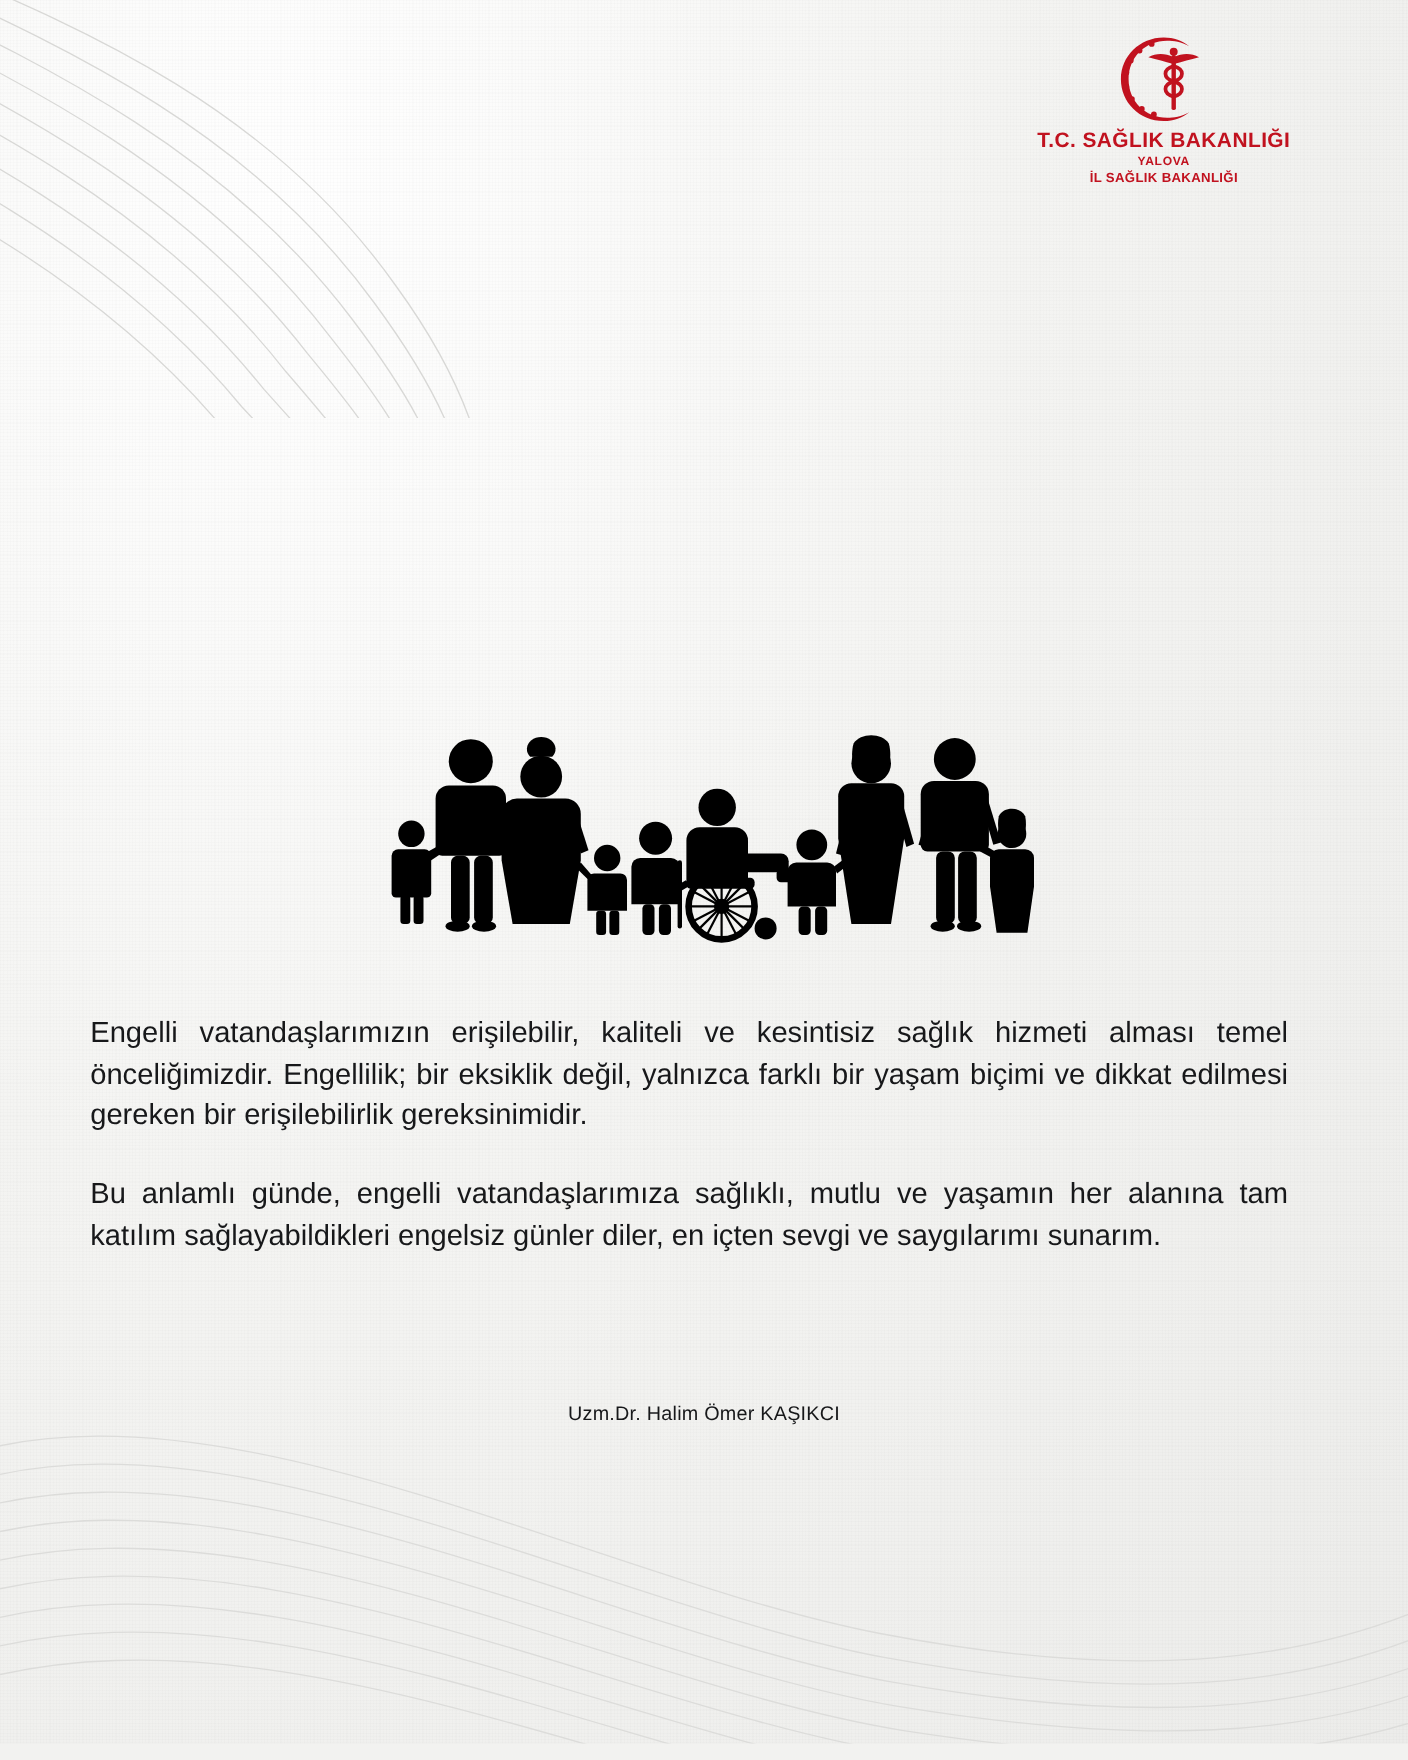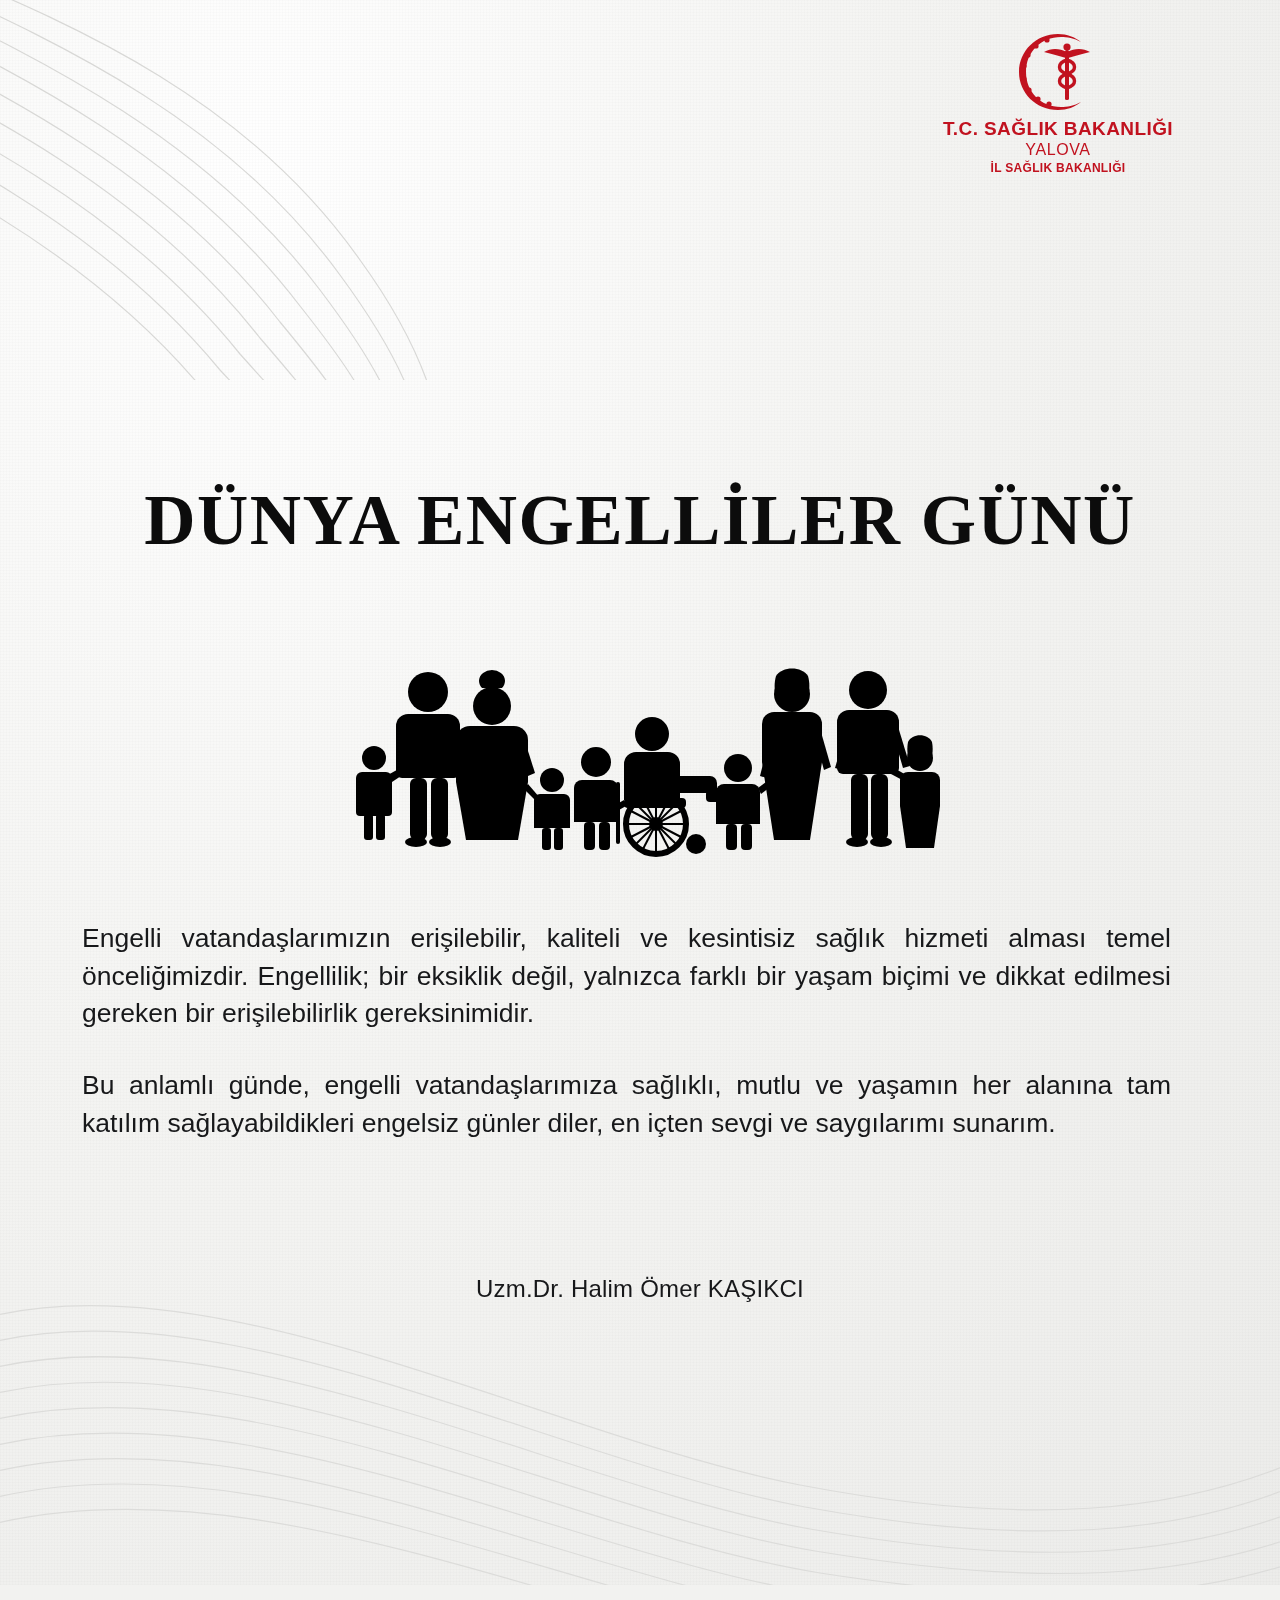--- a/index.html
+++ b/index.html
@@ -55,22 +55,22 @@
   }
   .logo-line1 {
     font-family: "Liberation Sans", sans-serif;
     font-weight: bold;
     font-size: 19px;
     letter-spacing: 0.4px;
     color: #c1121f;
     line-height: 1.15;
   }
   .logo-line2 {
-    font-size: 16px;
-    font-weight: normal;
+    font-size: 11px;
+    font-weight: bold;
     letter-spacing: 0.6px;
     color: #c1121f;
     line-height: 1.3;
   }
   .logo-line3 {
     font-size: 12px;
     font-weight: bold;
     letter-spacing: 0.3px;
     color: #c1121f;
     line-height: 1.3;
@@ -120,21 +120,21 @@
   
   .signature {
     position: absolute;
     top: 1272px;
     left: 0;
     width: 1280px;
     text-align: center;
     color: #17181a;
   }
   .sig-name {
-    font-size: 24px;
+    font-size: 18px;
     line-height: 1.45;
     letter-spacing: 0.2px;
   }
   .sig-role {
     font-size: 26px;
     line-height: 1.45;
   }
 </style>
 </head>
 <body>
@@ -196,21 +196,20 @@
         <path d="M64,30 C54,33 54,41 64,44 C74,47 74,55 64,58" fill="none" stroke="#c1121f" stroke-width="3.4"></path>
         <path d="M64,30 C74,33 74,41 64,44 C54,47 54,55 64,58" fill="none" stroke="#c1121f" stroke-width="3.4"></path>
         <circle cx="64" cy="17" r="3.6"></circle>
       </g>
     </svg>
     <div class="logo-line1">T.C. SAĞLIK BAKANLIĞI</div>
     <div class="logo-line2">YALOVA</div>
     <div class="logo-line3">İL SAĞLIK BAKANLIĞI</div>
   </div>
 
-  <div class="title">DÜNYA ENGELLİLER GÜNÜ</div>
 
   <div class="illustration">
     <svg width="600" height="230" viewBox="0 0 600 230">
       <g fill="#000000">
 
         <circle cx="34" cy="108" r="12"></circle>
         <path d="M22,122 h24 a6,6 0 0 1 6,6 v34 a4,4 0 0 1 -4,4 h-28 a4,4 0 0 1 -4,-4 v-34 a6,6 0 0 1 6,-6 Z"></path>
         <rect x="24" y="164" width="9" height="26" rx="3"></rect>
         <rect x="36" y="164" width="9" height="26" rx="3"></rect>
         <path d="M46,126 L64,116 l3,6 l-18,12 Z"></path>

